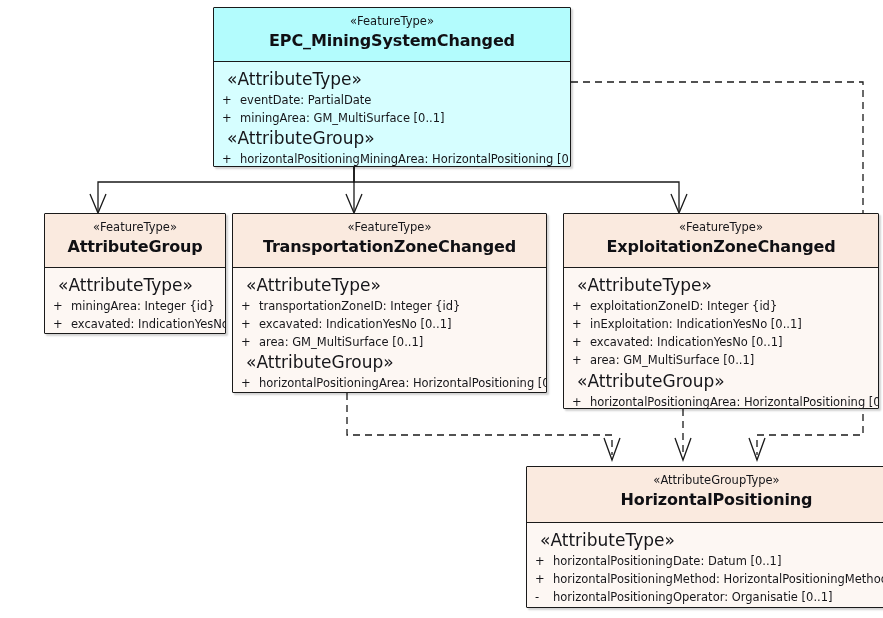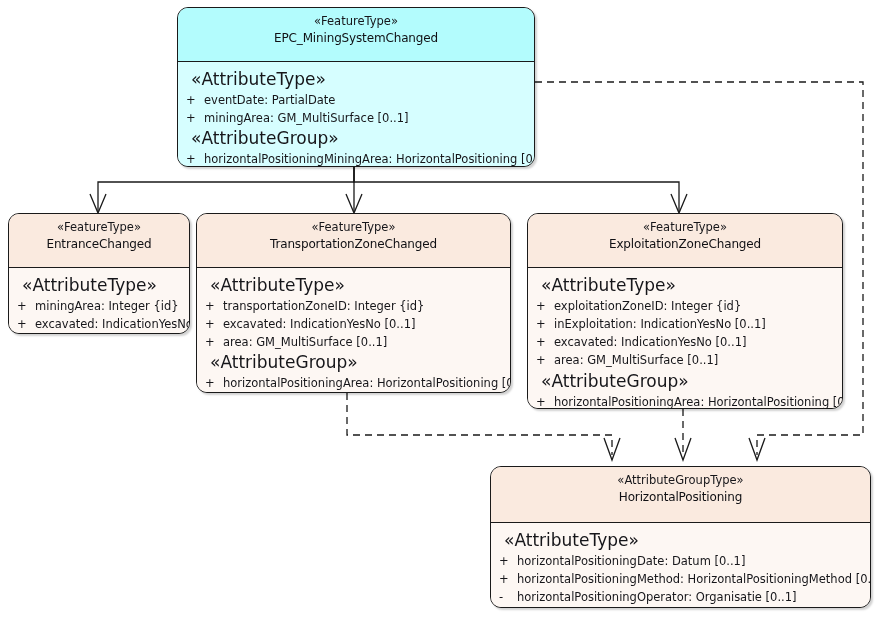--- a/index.html
+++ b/index.html
@@ -20,24 +20,25 @@
     left: 0;
     top: 0;
     width: 883px;
     height: 618px;
     pointer-events: none;
   }
   .uml-box {
     position: absolute;
     box-sizing: border-box;
     border: 1.5px solid #1a1a1a;
-    border-radius: 11px;
+    border-radius: 1px;
     background: #fdf6f2;
     box-shadow: 2px 2px 2px rgba(0,0,0,0.18);
     overflow: hidden;
+    margin-left: 36px;
   }
   .uml-box.cyan {
     background: #d6feff;
   }
   .uml-head {
     box-sizing: border-box;
     padding: 6px 6px 7px 6px;
     text-align: center;
     background: #faeadf;
     border-bottom: 1.5px solid #1a1a1a;
@@ -46,22 +47,22 @@
   .uml-box.cyan .uml-head {
     background: #b3fcfd;
   }
   .stereo {
     font-size: 11.5px;
     color: #16161a;
     display: block;
     white-space: nowrap;
   }
   .cname {
-    font-size: 12px;
-    font-weight: normal;
+    font-size: 16px;
+    font-weight: bold;
     color: #101014;
     display: block;
     white-space: nowrap;
     letter-spacing: -0.15px;
   }
   .uml-body {
     box-sizing: border-box;
     padding: 6px 4px 6px 4px;
     background: #fdf7f3;
   }
@@ -159,21 +160,21 @@
       <div class="attr">
         <span class="vis">+</span>
         <span class="sig">horizontalPositioningMiningArea: HorizontalPositioning [0.1]</span>
       </div>
     </div>
   </div>
 
   <div class="uml-box" style="left:8px; top:213px; width:182px; height:121px;">
     <div class="uml-head" style="height:54px;">
       <span class="stereo">«FeatureType»</span>
-      <span class="cname">EntranceChanged</span>
+      <span class="cname">AttributeGroup</span>
     </div>
     <div class="uml-body">
       <div class="grp">«AttributeType»</div>
       <div class="attr">
         <span class="vis">+</span>
         <span class="sig">miningArea: Integer {id}</span>
       </div>
       <div class="attr">
         <span class="vis">+</span>
         <span class="sig">excavated: IndicationYesNo</span>

